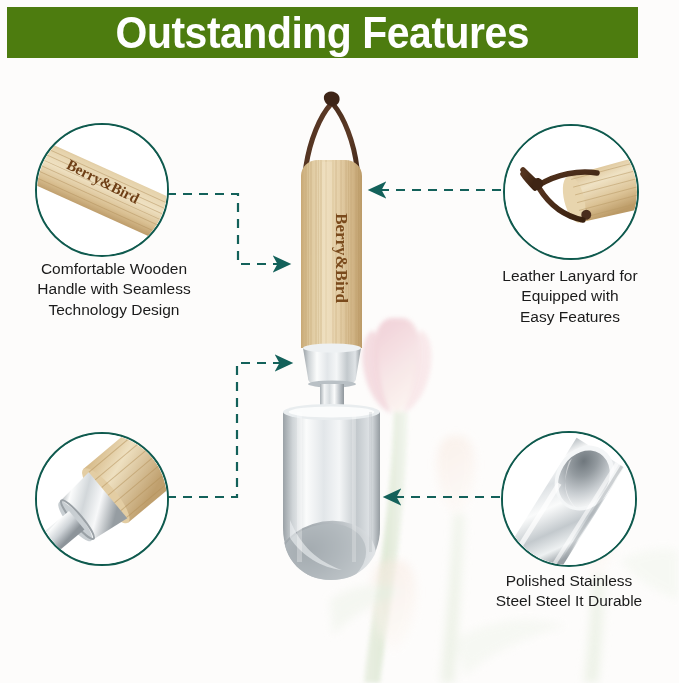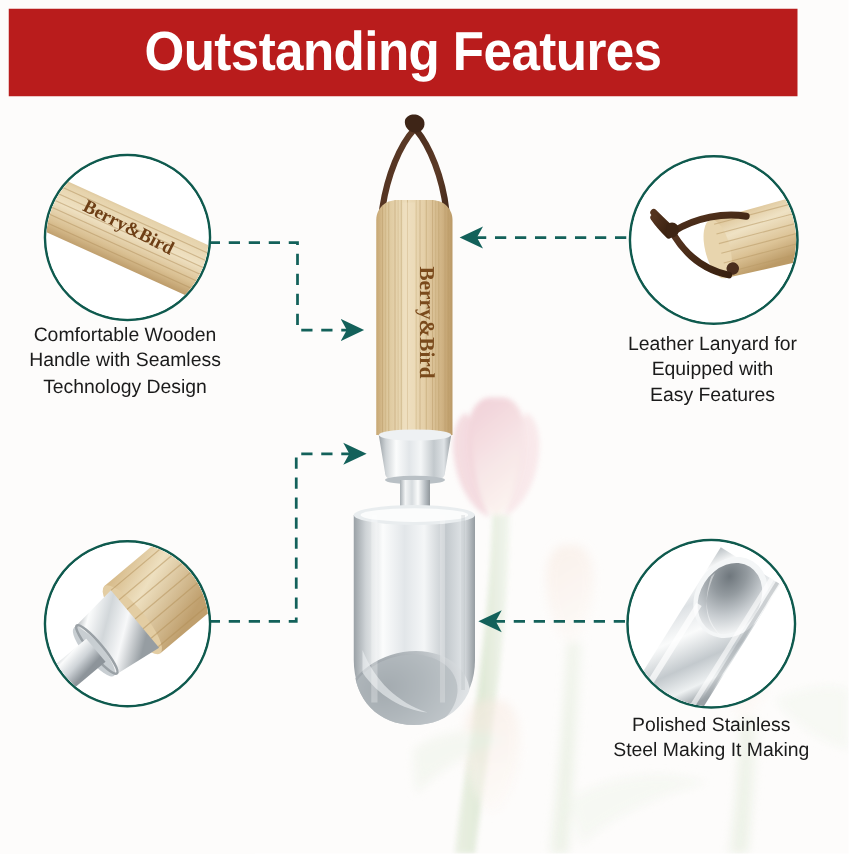--- a/index.html
+++ b/index.html
@@ -5,22 +5,22 @@
   html,body{margin:0;padding:0;background:#fff;}
   body{width:679px;height:683px;overflow:hidden;
        font-family:"Liberation Sans","DejaVu Sans",sans-serif;}
 
   #stage{position:relative;width:679px;height:683px;background:#fdfcfb;overflow:hidden;}
 
   
   .bg-layer{position:absolute;inset:0;pointer-events:none;}
 
   
-  .banner{position:absolute;left:7px;top:7px;width:631px;height:70px;
-          background:#b91c1c;display:flex;align-items:center;justify-content:center;}
+  .banner{position:absolute;left:7px;top:7px;width:631px;height:51px;
+          background:#4d7c0f;display:flex;align-items:center;justify-content:center;}
   .banner-title{color:#ffffff;font-size:44px;font-weight:bold;letter-spacing:-0.5px;
                 line-height:1;white-space:nowrap;
                 font-family:"Liberation Sans","DejaVu Sans",sans-serif;
                 transform:scaleX(0.93);transform-origin:center;}
   .circ{position:absolute;border-radius:50%;border:2px solid #0f5a4e;
         background:#ffffff;overflow:hidden;}
   .circ-inner{position:absolute;inset:0;border-radius:50%;overflow:hidden;}
 
   
   .caption{position:absolute;text-align:center;color:#1b1b1b;
@@ -252,21 +252,21 @@
           <line x1="-25" y1="60" x2="150" y2="52"></line>
           <line x1="-25" y1="66" x2="150" y2="58"></line>
           <line x1="-25" y1="72" x2="150" y2="64"></line>
           <line x1="-25" y1="78" x2="150" y2="70"></line>
           <line x1="-25" y1="85" x2="150" y2="77"></line>
         </g>
         <text x="62" y="62" text-anchor="middle" font-family="Liberation Serif, DejaVu Serif, serif" font-size="15" font-weight="bold" fill="#6e3f16">Berry&amp;Bird</text>
       </g>
     </svg>
   </div>
-  <div class="caption" style="left:2px;top:259px;width:196px;">
+  <div class="caption" style="left:16px;top:259px;width:196px;">
     <div>Comfortable Wooden</div>
     <div>Handle with Seamless</div>
     <div>Technology Design</div>
   </div>
 
   <div class="circ" style="left:503px;top:124px;width:132px;height:132px;">
     <svg class="circ-inner" viewBox="0 0 132 132" width="132" height="132">
       <defs>
         <linearGradient id="dw2" x1="0" y1="0" x2="0.25" y2="1">
           <stop offset="0%" stop-color="#d8bc8b"></stop>
@@ -391,16 +391,16 @@
         <path d="M47 30 C50 54 60 68 78 70 C60 66 50 52 46 34 Z" fill="#ffffff" opacity="0.45"></path>
 
         <rect x="47" y="58" width="5" height="95" fill="#ffffff" opacity="0.7"></rect>
         <rect x="86" y="10" width="4" height="140" fill="#ffffff" opacity="0.6"></rect>
         <rect x="92" y="10" width="3" height="140" fill="#9ba2a7" opacity="0.45"></rect>
       </g>
     </svg>
   </div>
   <div class="caption" style="left:464px;top:571px;width:210px;">
     <div>Polished Stainless</div>
-    <div>Steel Making It Making</div>
+    <div>Steel Steel It Durable</div>
   </div>
 
 </div>
 
 </body></html>

